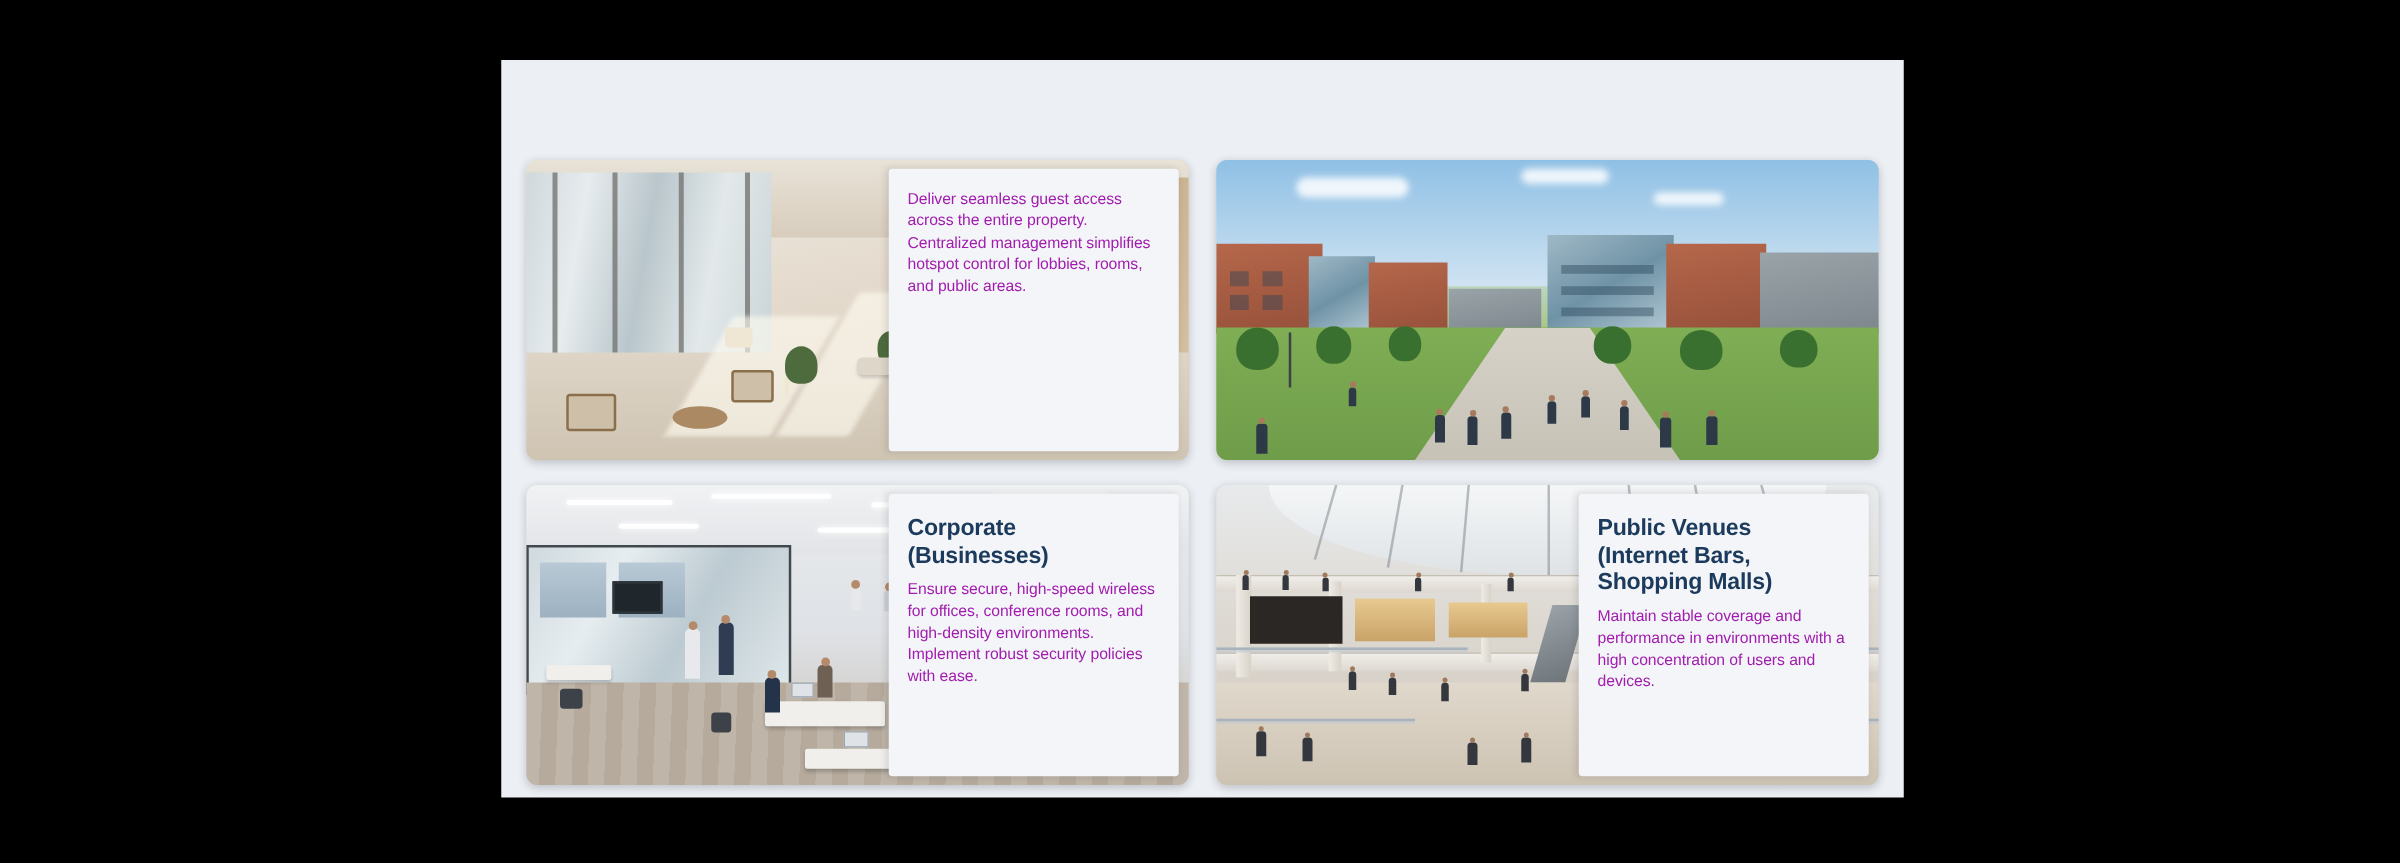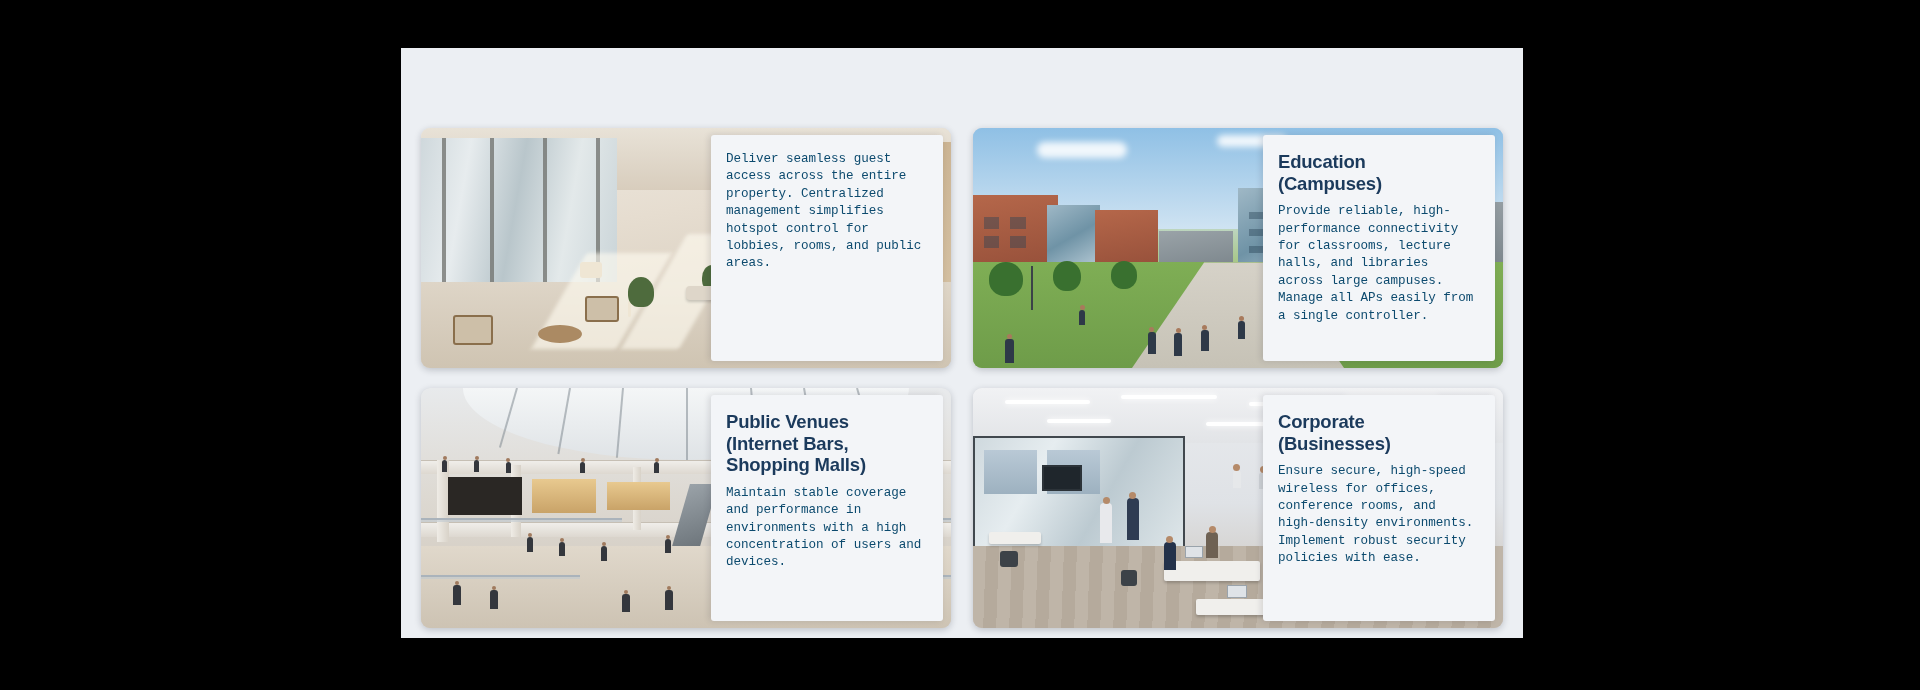--- a/index.html
+++ b/index.html
@@ -88,24 +88,23 @@
     font-size: 18.5px;
     font-weight: bold;
     color: #1b3a5c;
     line-height: 1.17;
     letter-spacing: -0.2px;
     margin-bottom: 9px;
   }
 
   .card-body {
     font-size: 12.6px;
-    color: #0c4a6e;
+    color: #a21caf;
     line-height: 1.38;
     letter-spacing: -0.05px;
-    font-family: Liberation Mono, monospace;
   }
 
   
   .scene { position:absolute; inset:0; }
 
   
   .lobby { background: linear-gradient(170deg,#efebe3 0%,#e6ddd0 38%,#d9cfc0 72%,#cfc4b4 100%); }
   .lobby .ceiling { position:absolute; left:0; top:0; width:100%; height:26%;
     background: linear-gradient(180deg,#e8e2d7,#d8cdbd); }
   .lobby .glasswall { position:absolute; left:0; top:4%; width:37%; height:84%;
@@ -262,26 +261,68 @@
             <div class="person" style="left:43%;bottom:7%;width:8px;height:21px"></div>
             <div class="person" style="left:50%;bottom:12%;width:7px;height:18px"></div>
             <div class="person" style="left:55%;bottom:14%;width:7px;height:17px"></div>
             <div class="person" style="left:61%;bottom:10%;width:7px;height:19px"></div>
             <div class="person" style="left:67%;bottom:4%;width:9px;height:24px"></div>
             <div class="person" style="left:74%;bottom:5%;width:9px;height:23px"></div>
             <div class="person" style="left:6%;bottom:2%;width:9px;height:24px"></div>
             <div class="person" style="left:20%;bottom:18%;width:6px;height:15px"></div>
           </div>
         </div>
+      </div>
+
+      <div class="card">
+        <div class="card-photo">
+          <div class="scene office">
+            <div class="ceil"></div>
+            <div class="tube" style="left:6%;top:5%;width:16%"></div>
+            <div class="tube" style="left:28%;top:3%;width:18%"></div>
+            <div class="tube" style="left:52%;top:6%;width:14%"></div>
+            <div class="tube" style="left:70%;top:3%;width:18%"></div>
+            <div class="tube" style="left:14%;top:13%;width:12%"></div>
+            <div class="tube" style="left:44%;top:14%;width:14%"></div>
+            <div class="glasswall"></div>
+            <div class="winview" style="left:2%;top:26%;width:10%;height:18%"></div>
+            <div class="winview" style="left:14%;top:26%;width:10%;height:18%"></div>
+            <div class="winview" style="right:6%;top:25%;width:12%;height:16%"></div>
+            <div class="tv" style="left:13%;top:32%;width:40px;height:26px"></div>
+            <div class="floor"></div>
+            <div class="desk" style="left:3%;top:60%;width:52px;height:12px"></div>
+            <div class="desk" style="left:36%;top:72%;width:96px;height:20px"></div>
+            <div class="desk" style="left:42%;top:88%;width:92px;height:16px"></div>
+            <div class="desk" style="left:62%;top:56%;width:56px;height:10px"></div>
+            <div class="desk" style="left:74%;top:63%;width:50px;height:10px"></div>
+            <div class="chair" style="left:5%;top:68%;width:18px;height:16px"></div>
+            <div class="chair" style="left:28%;top:76%;width:16px;height:16px"></div>
+            <div class="chair" style="left:58%;top:86%;width:18px;height:18px"></div>
+            <div class="chair" style="left:66%;top:62%;width:14px;height:12px"></div>
+            <div class="lap" style="left:40%;top:66%;width:18px;height:12px"></div>
+            <div class="lap" style="left:48%;top:82%;width:20px;height:13px"></div>
+            <div class="person" style="left:24%;top:48%;width:12px;height:40px;background:#e8e9ec"></div>
+            <div class="person" style="left:29%;top:46%;width:12px;height:42px;background:#2f3c52"></div>
+            <div class="person" style="left:36%;top:64%;width:12px;height:28px;background:#24324a"></div>
+            <div class="person" style="left:44%;top:60%;width:12px;height:26px;background:#6e6153"></div>
+            <div class="person" style="left:56%;top:66%;width:13px;height:30px;background:#9aa3ac"></div>
+            <div class="person" style="left:61%;top:58%;width:12px;height:26px;background:#dfe1e5"></div>
+            <div class="person" style="left:49%;top:34%;width:8px;height:18px;background:#e6e8ea"></div>
+            <div class="person" style="left:54%;top:35%;width:8px;height:17px;background:#cfd3d7"></div>
+            <div class="person" style="left:73%;top:38%;width:8px;height:16px;background:#dfe2e5"></div>
+            <div class="person" style="left:79%;top:37%;width:8px;height:17px;background:#e6e8ea"></div>
+            <div class="person" style="left:85%;top:39%;width:8px;height:16px;background:#d6d9dd"></div>
+          </div>
+        </div>
         <div class="card-panel">
           <div class="card-heading">
-            <div>Education</div>
-            <div>(Campuses)</div>
-          </div>
-          <div class="card-body">Provide reliable, high-performance connectivity for classrooms, lecture halls, and libraries across large campuses. Manage all APs easily from a single controller.</div>
+            <div>Corporate</div>
+            <div>(Businesses)</div>
+          </div>
+          <div class="card-body">Ensure secure, high-speed wireless for offices, conference rooms, and high-density environments. Implement robust security policies with ease.</div>
         </div>
       </div>
 
       <div class="card">
         <div class="card-photo">
           <div class="scene mall">
             <div class="vault"></div>
             <div class="rib" style="left:18%;height:26%;transform:rotate(16deg)"></div>
             <div class="rib" style="left:28%;height:28%;transform:rotate(10deg)"></div>
             <div class="rib" style="left:38%;height:29%;transform:rotate(5deg)"></div>
@@ -333,64 +374,15 @@
         <div class="card-panel">
           <div class="card-heading">
             <div>Public Venues</div>
             <div>(Internet Bars,</div>
             <div>Shopping Malls)</div>
           </div>
           <div class="card-body">Maintain stable coverage and performance in environments with a high concentration of users and devices.</div>
         </div>
       </div>
 
-      <div class="card">
-        <div class="card-photo">
-          <div class="scene office">
-            <div class="ceil"></div>
-            <div class="tube" style="left:6%;top:5%;width:16%"></div>
-            <div class="tube" style="left:28%;top:3%;width:18%"></div>
-            <div class="tube" style="left:52%;top:6%;width:14%"></div>
-            <div class="tube" style="left:70%;top:3%;width:18%"></div>
-            <div class="tube" style="left:14%;top:13%;width:12%"></div>
-            <div class="tube" style="left:44%;top:14%;width:14%"></div>
-            <div class="glasswall"></div>
-            <div class="winview" style="left:2%;top:26%;width:10%;height:18%"></div>
-            <div class="winview" style="left:14%;top:26%;width:10%;height:18%"></div>
-            <div class="winview" style="right:6%;top:25%;width:12%;height:16%"></div>
-            <div class="tv" style="left:13%;top:32%;width:40px;height:26px"></div>
-            <div class="floor"></div>
-            <div class="desk" style="left:3%;top:60%;width:52px;height:12px"></div>
-            <div class="desk" style="left:36%;top:72%;width:96px;height:20px"></div>
-            <div class="desk" style="left:42%;top:88%;width:92px;height:16px"></div>
-            <div class="desk" style="left:62%;top:56%;width:56px;height:10px"></div>
-            <div class="desk" style="left:74%;top:63%;width:50px;height:10px"></div>
-            <div class="chair" style="left:5%;top:68%;width:18px;height:16px"></div>
-            <div class="chair" style="left:28%;top:76%;width:16px;height:16px"></div>
-            <div class="chair" style="left:58%;top:86%;width:18px;height:18px"></div>
-            <div class="chair" style="left:66%;top:62%;width:14px;height:12px"></div>
-            <div class="lap" style="left:40%;top:66%;width:18px;height:12px"></div>
-            <div class="lap" style="left:48%;top:82%;width:20px;height:13px"></div>
-            <div class="person" style="left:24%;top:48%;width:12px;height:40px;background:#e8e9ec"></div>
-            <div class="person" style="left:29%;top:46%;width:12px;height:42px;background:#2f3c52"></div>
-            <div class="person" style="left:36%;top:64%;width:12px;height:28px;background:#24324a"></div>
-            <div class="person" style="left:44%;top:60%;width:12px;height:26px;background:#6e6153"></div>
-            <div class="person" style="left:56%;top:66%;width:13px;height:30px;background:#9aa3ac"></div>
-            <div class="person" style="left:61%;top:58%;width:12px;height:26px;background:#dfe1e5"></div>
-            <div class="person" style="left:49%;top:34%;width:8px;height:18px;background:#e6e8ea"></div>
-            <div class="person" style="left:54%;top:35%;width:8px;height:17px;background:#cfd3d7"></div>
-            <div class="person" style="left:73%;top:38%;width:8px;height:16px;background:#dfe2e5"></div>
-            <div class="person" style="left:79%;top:37%;width:8px;height:17px;background:#e6e8ea"></div>
-            <div class="person" style="left:85%;top:39%;width:8px;height:16px;background:#d6d9dd"></div>
-          </div>
-        </div>
-        <div class="card-panel">
-          <div class="card-heading">
-            <div>Corporate</div>
-            <div>(Businesses)</div>
-          </div>
-          <div class="card-body">Ensure secure, high-speed wireless for offices, conference rooms, and high-density environments. Implement robust security policies with ease.</div>
-        </div>
-      </div>
-
     </div>
   </div>
 </div>
 
 </body></html>

